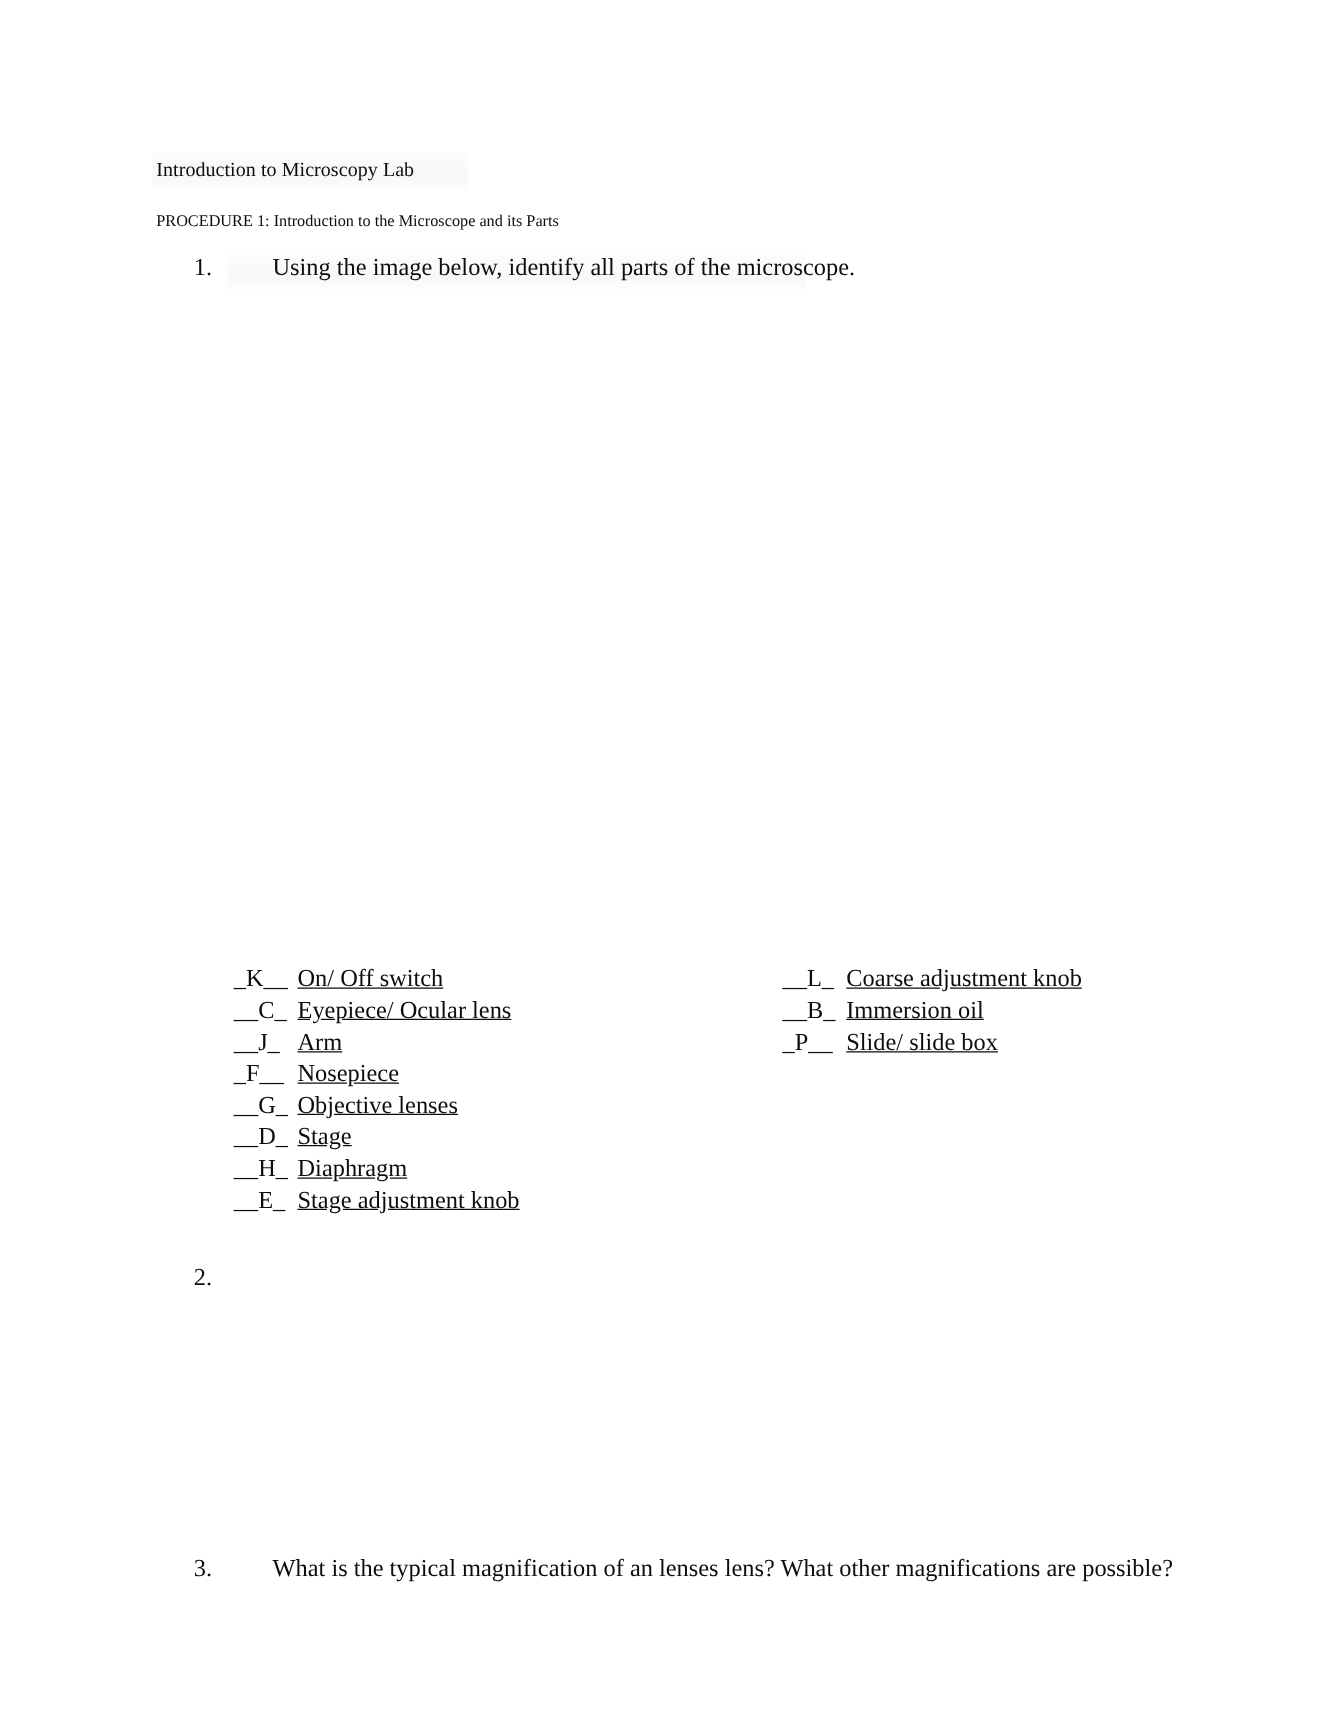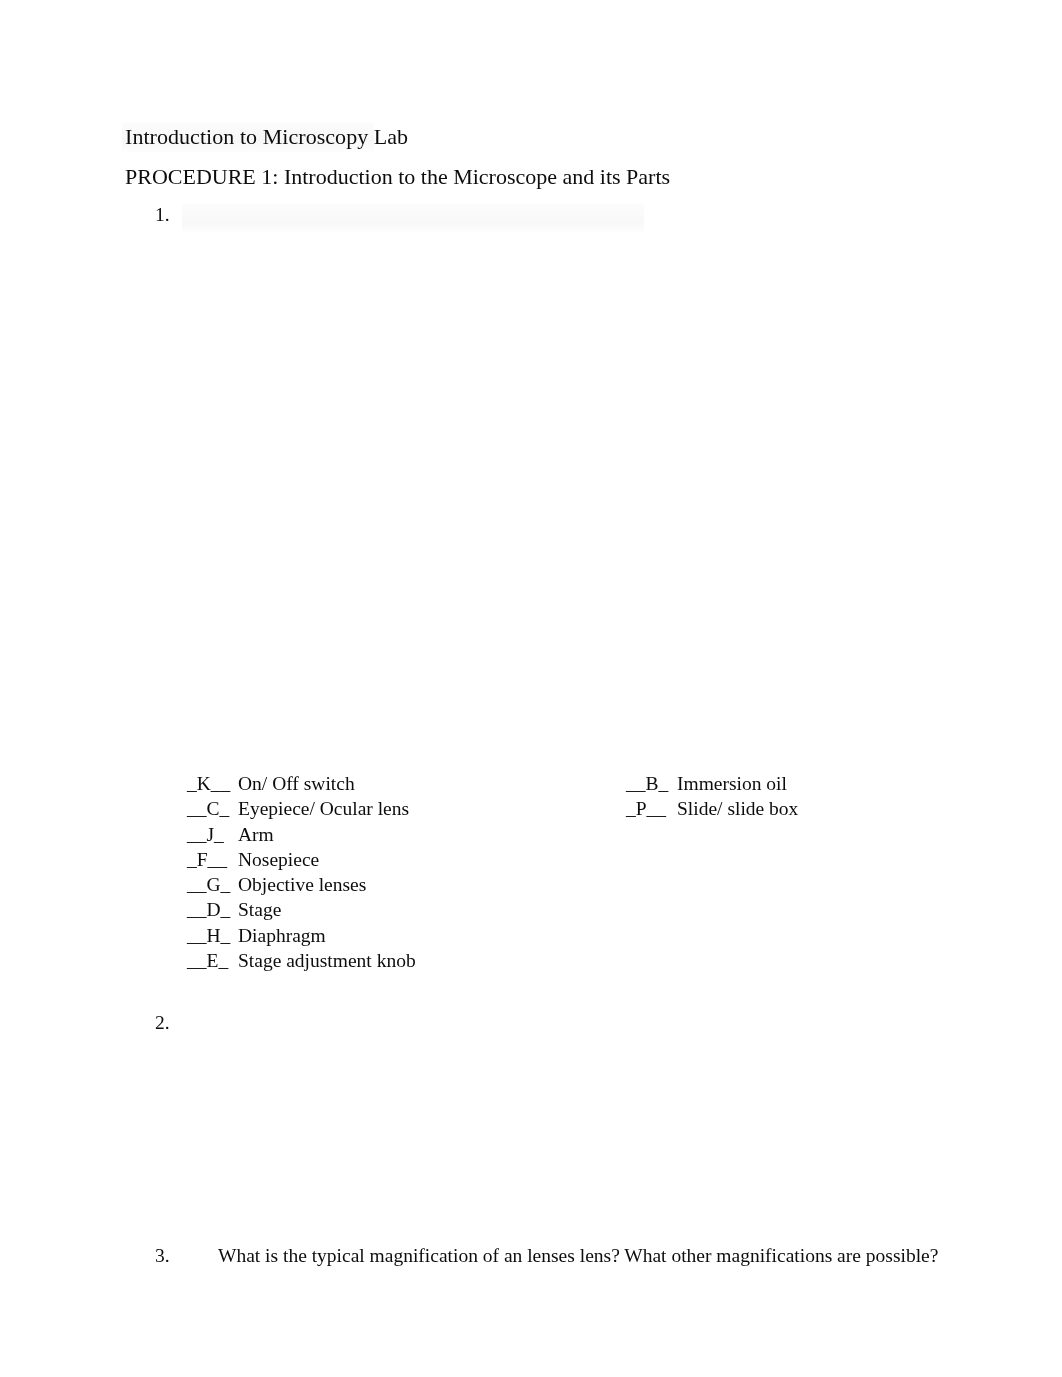--- a/index.html
+++ b/index.html
@@ -20,41 +20,41 @@
     position: absolute;
     inset: 0;
     background: #ffffff;
   }
 
   
   .doc-title {
     position: absolute;
     left: 125px;
     top: 124px;
-    font-size: 22px;
+    font-size: 16px;
     line-height: 25px;
     white-space: nowrap;
     letter-spacing: 0.05px;
   }
   
   .title-band {
     position: absolute;
     left: 122px;
     top: 122px;
     width: 252px;
     height: 30px;
     background: linear-gradient(180deg, rgba(0,0,0,0.012) 0%, rgba(0,0,0,0.030) 62%, rgba(0,0,0,0.008) 100%);
     pointer-events: none;
   }
 
   .procedure-line {
     position: absolute;
     left: 125px;
     top: 164px;
-    font-size: 22px;
+    font-size: 13px;
     line-height: 25px;
     white-space: nowrap;
   }
 
   
   .qitem {
     position: absolute;
     font-size: 19.5px;
     line-height: 25px;
     white-space: nowrap;
@@ -116,52 +116,55 @@
     line-height: 25.3px;
     white-space: nowrap;
   }
   .ans-blank {
     display: inline-block;
     min-width: 46px;
   }
   .ans-label {
     display: inline-block;
     padding-left: 5px;
+    text-decoration: underline;
   }
 </style>
 </head>
 <body>
 
 <div class="page">
 
   <div class="title-band"></div>
   <div class="doc-title">Introduction to Microscopy Lab</div>
 
   <div class="procedure-line">PROCEDURE 1: Introduction to the Microscope and its Parts</div>
 
   <div class="q1-band"></div>
 
   <div class="qitem" id="q1">
     <span class="qnum">1.</span>
+    <span class="qtext">Using the image below, identify all parts of the microscope.</span>
   </div>
 
   <div class="image-placeholder"></div>
 
   <div class="answers">
     <div class="ans-col" id="ans-col-left">
         <div class="ans-row"><span class="ans-blank">_K__</span><span class="ans-label">On/ Off switch</span></div>
         <div class="ans-row"><span class="ans-blank">__C_</span><span class="ans-label">Eyepiece/ Ocular lens</span></div>
         <div class="ans-row"><span class="ans-blank">__J_</span><span class="ans-label">Arm</span></div>
         <div class="ans-row"><span class="ans-blank">_F__</span><span class="ans-label">Nosepiece</span></div>
         <div class="ans-row"><span class="ans-blank">__G_</span><span class="ans-label">Objective lenses</span></div>
         <div class="ans-row"><span class="ans-blank">__D_</span><span class="ans-label">Stage</span></div>
         <div class="ans-row"><span class="ans-blank">__H_</span><span class="ans-label">Diaphragm</span></div>
         <div class="ans-row"><span class="ans-blank">__E_</span><span class="ans-label">Stage adjustment knob</span></div>
       </div>
     <div class="ans-col" id="ans-col-right">
+        <div class="ans-row"><span class="ans-blank">__L_</span><span class="ans-label">Coarse adjustment knob</span></div>
         <div class="ans-row"><span class="ans-blank">__B_</span><span class="ans-label">Immersion oil</span></div>
         <div class="ans-row"><span class="ans-blank">_P__</span><span class="ans-label">Slide/ slide box</span></div>
       </div>
   </div>
 
   <div class="qitem" id="q2">
     <span class="qnum">2.</span>
   </div>
 
   <div class="qitem" id="q3">

